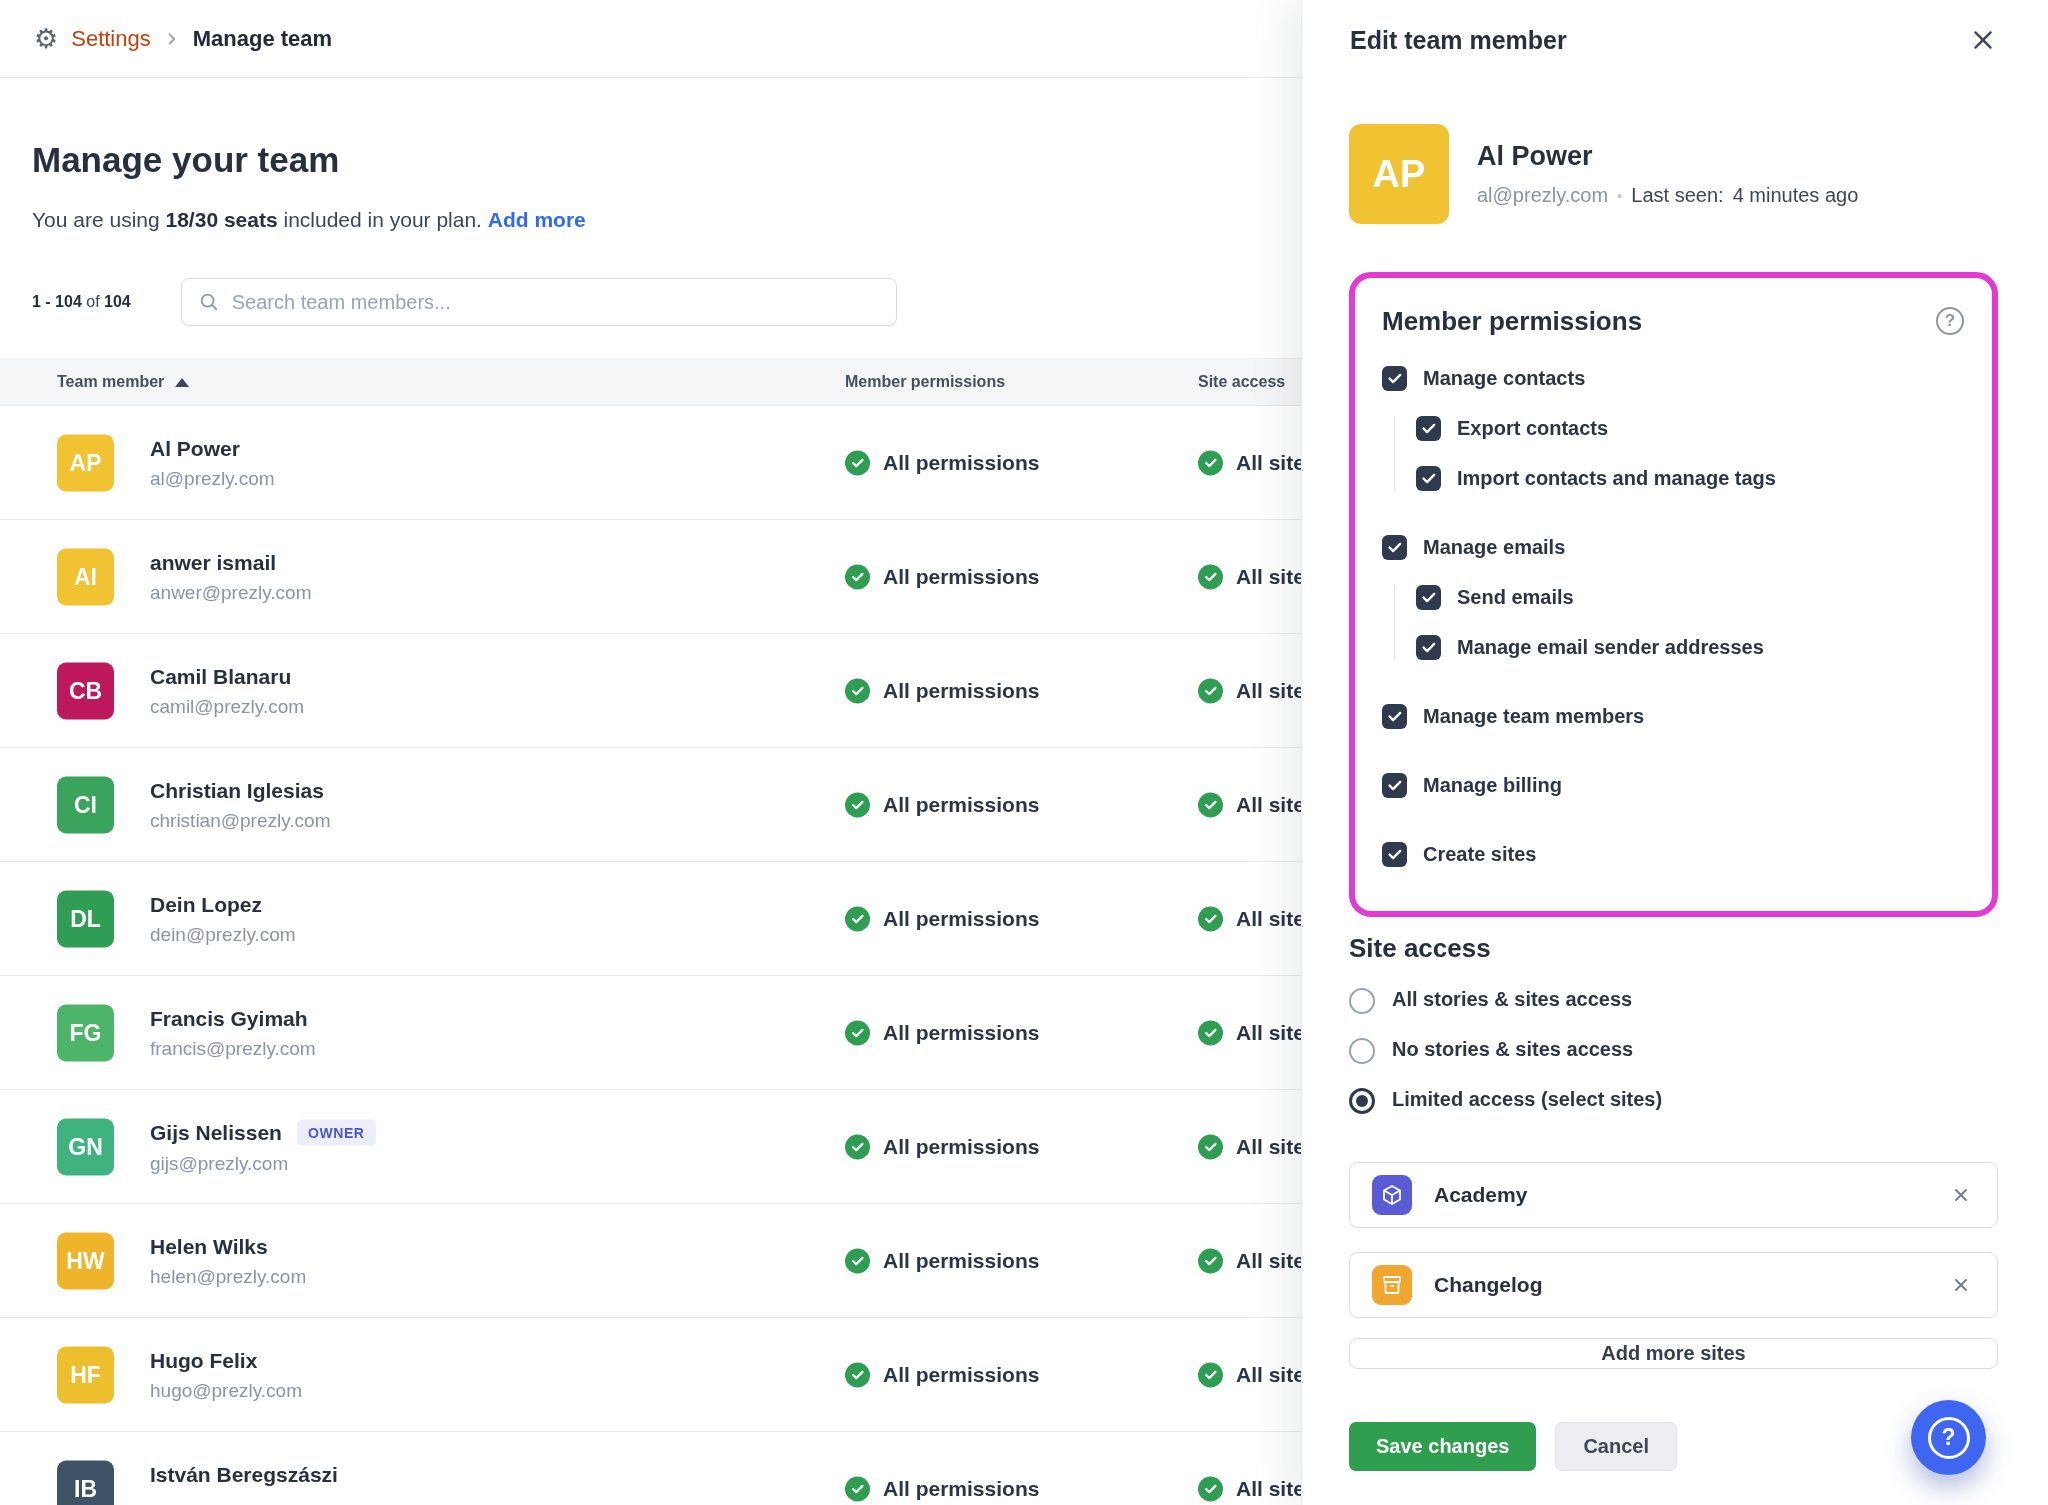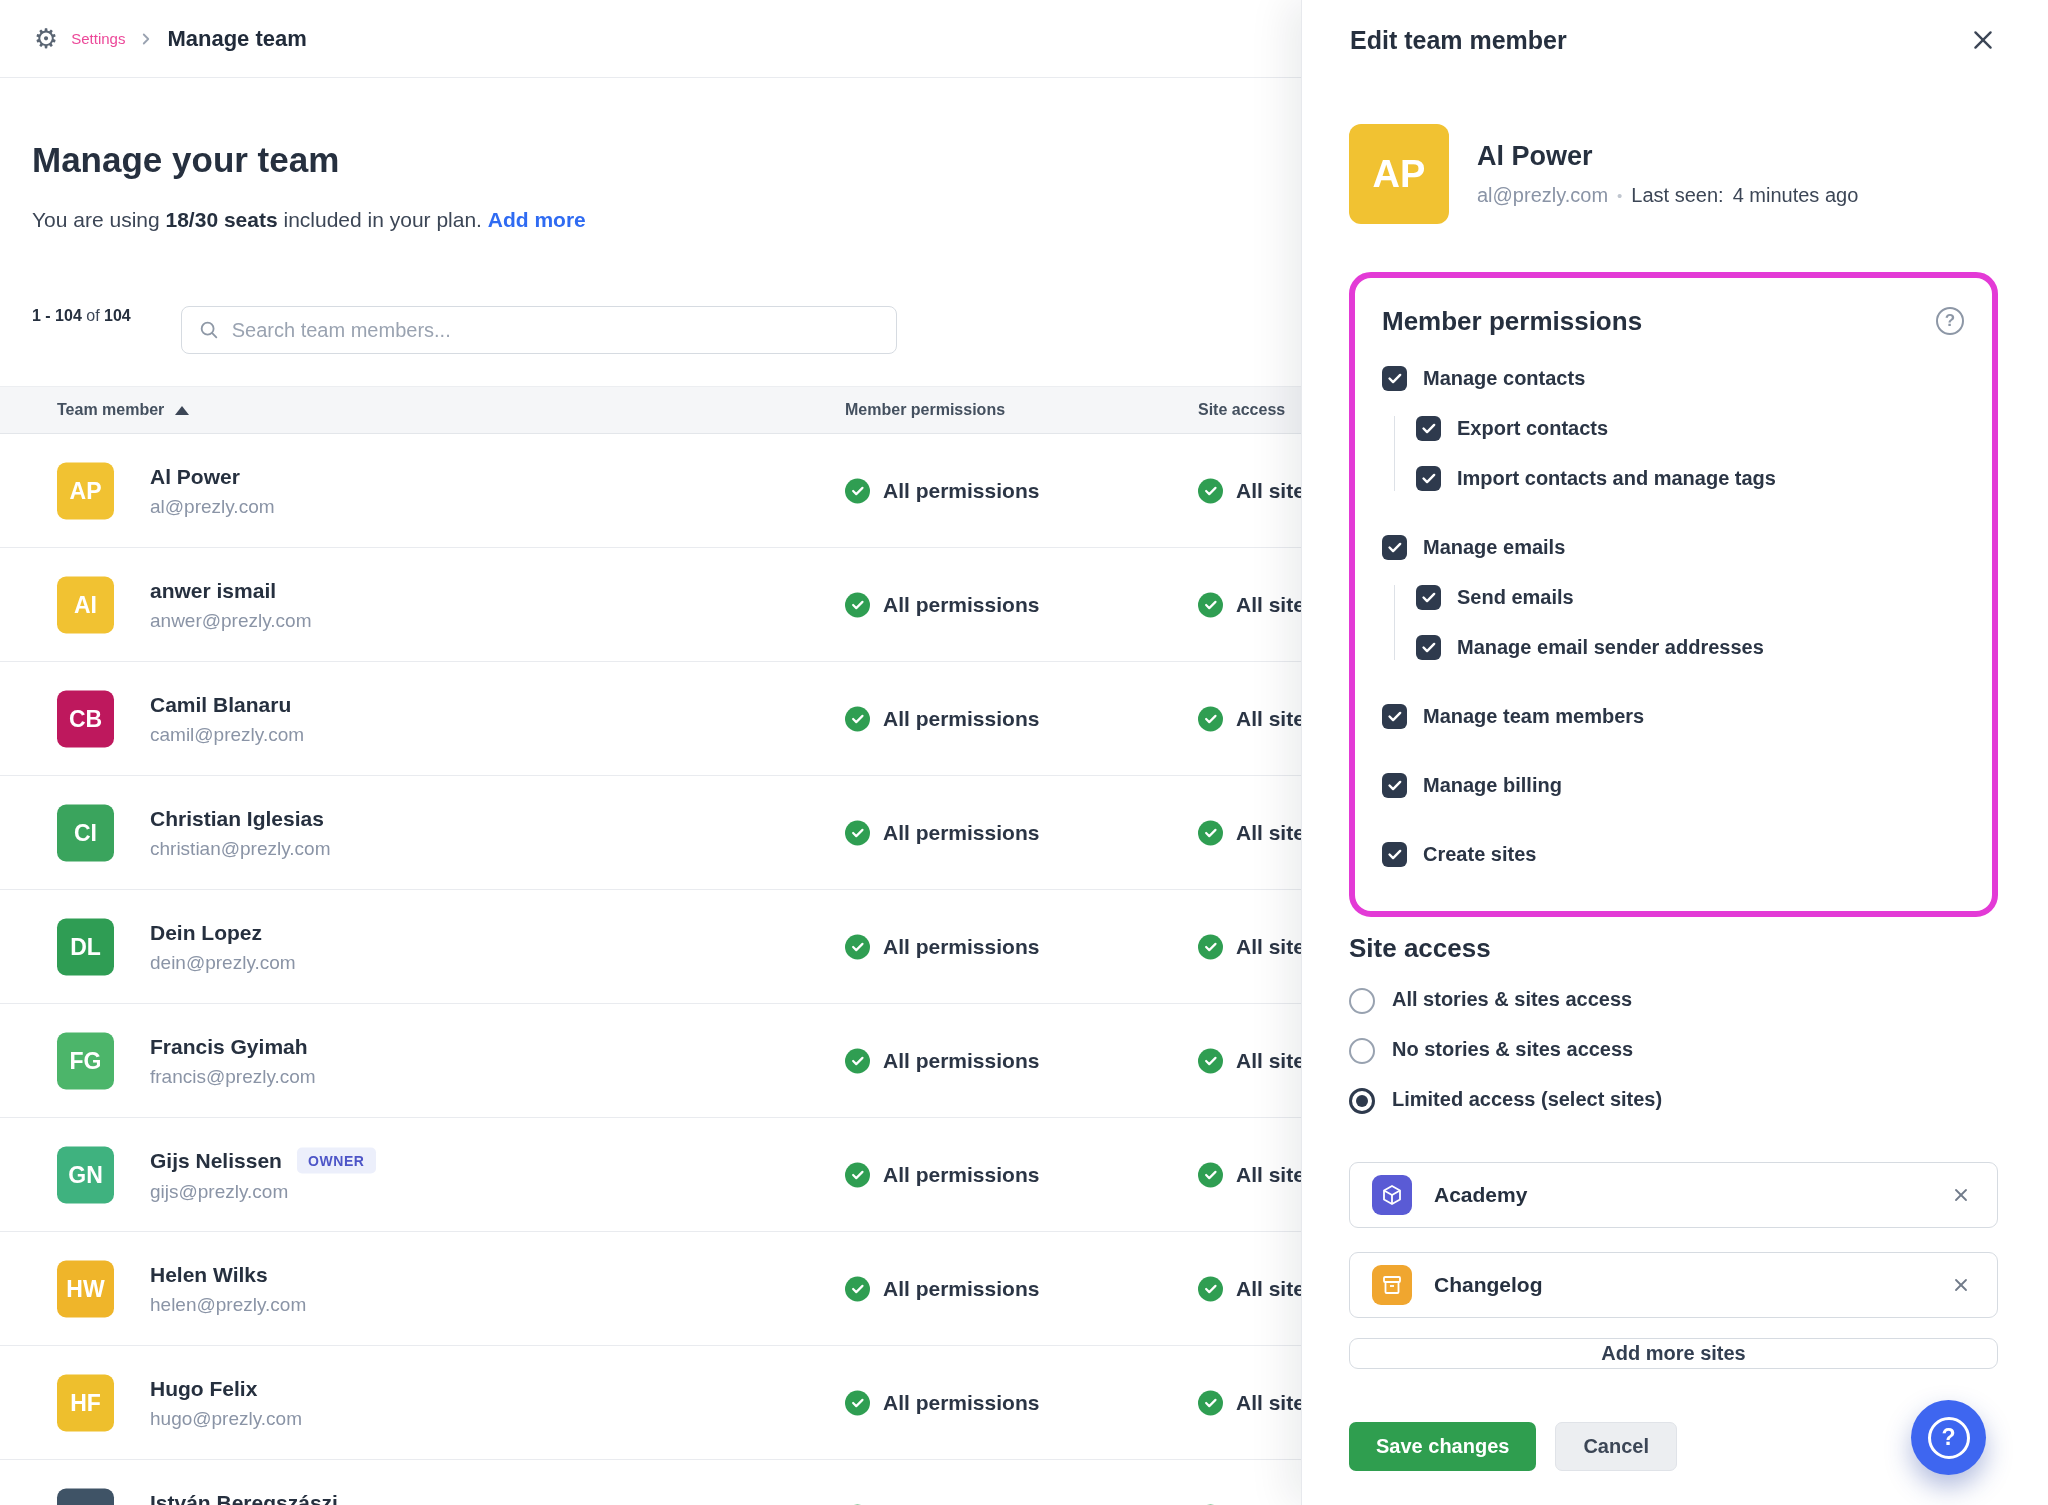--- a/index.html
+++ b/index.html
@@ -5,35 +5,35 @@
   * { margin:0; padding:0; box-sizing:border-box; }
   html,body { width:2048px; height:1505px; overflow:hidden; background:#fff;
     font-family:"Liberation Sans","DejaVu Sans",sans-serif; color:#2b3545; }
   .app { position:relative; width:2048px; height:1505px; }
 
   
   .main { position:absolute; inset:0; background:#fff; }
   .topbar { height:78px; display:flex; align-items:center; padding:0 34px;
     border-bottom:1px solid #e9ebef; background:#fff; }
   .gear { font-family:"DejaVu Sans",sans-serif; font-size:27px; color:#5a6573; margin-right:13px; line-height:1; }
-  .crumb { font-size:15px; color:#ec4899; text-decoration:none; }
+  .crumb { font-size:22px; color:#c2410c; text-decoration:none; }
   .chev { margin:0 12px; display:flex; align-items:center; }
   .crumb-current { font-size:22px; font-weight:700; color:#212b3a; }
 
   .content { padding:0 32px; }
   .page-title { margin-top:62px; font-size:35px; font-weight:700; color:#26303f; }
   .seats { margin-top:28px; font-size:21px; color:#3c4656; }
   .seats strong { font-weight:700; color:#26303f; }
   .link { color:#2f6bf2; font-weight:700; text-decoration:none; }
 
   .list-controls { margin-top:46px; display:flex; align-items:center; }
   .count { font-size:16px; color:#3c4656; }
   .count strong { font-weight:700; color:#26303f; }
   .search { margin-left:50px; width:716px; height:48px; border:1px solid #d6dbe1;
-    border-radius:8px; display:flex; align-items:center; padding:0 16px; background:#fff;margin-top:28px; }
+    border-radius:8px; display:flex; align-items:center; padding:0 16px; background:#fff; }
   .search input { border:none; outline:none; flex:1; font-size:20px; color:#3c4656;
     margin-left:12px; font-family:inherit; background:transparent; }
   .search input::placeholder { color:#9aa3b1; }
 
   .table { margin-top:32px; margin-left:-32px; margin-right:-32px; }
   .thead { position:relative; height:48px; background:#f5f6f8;
     border-top:1px solid #eceef1; border-bottom:1px solid #e3e6ea; }
   .th { position:absolute; top:50%; transform:translateY(-50%); display:flex; align-items:center;
     font-size:16px; font-weight:700; color:#44505f; }
   .th.c-member { left:57px; }

